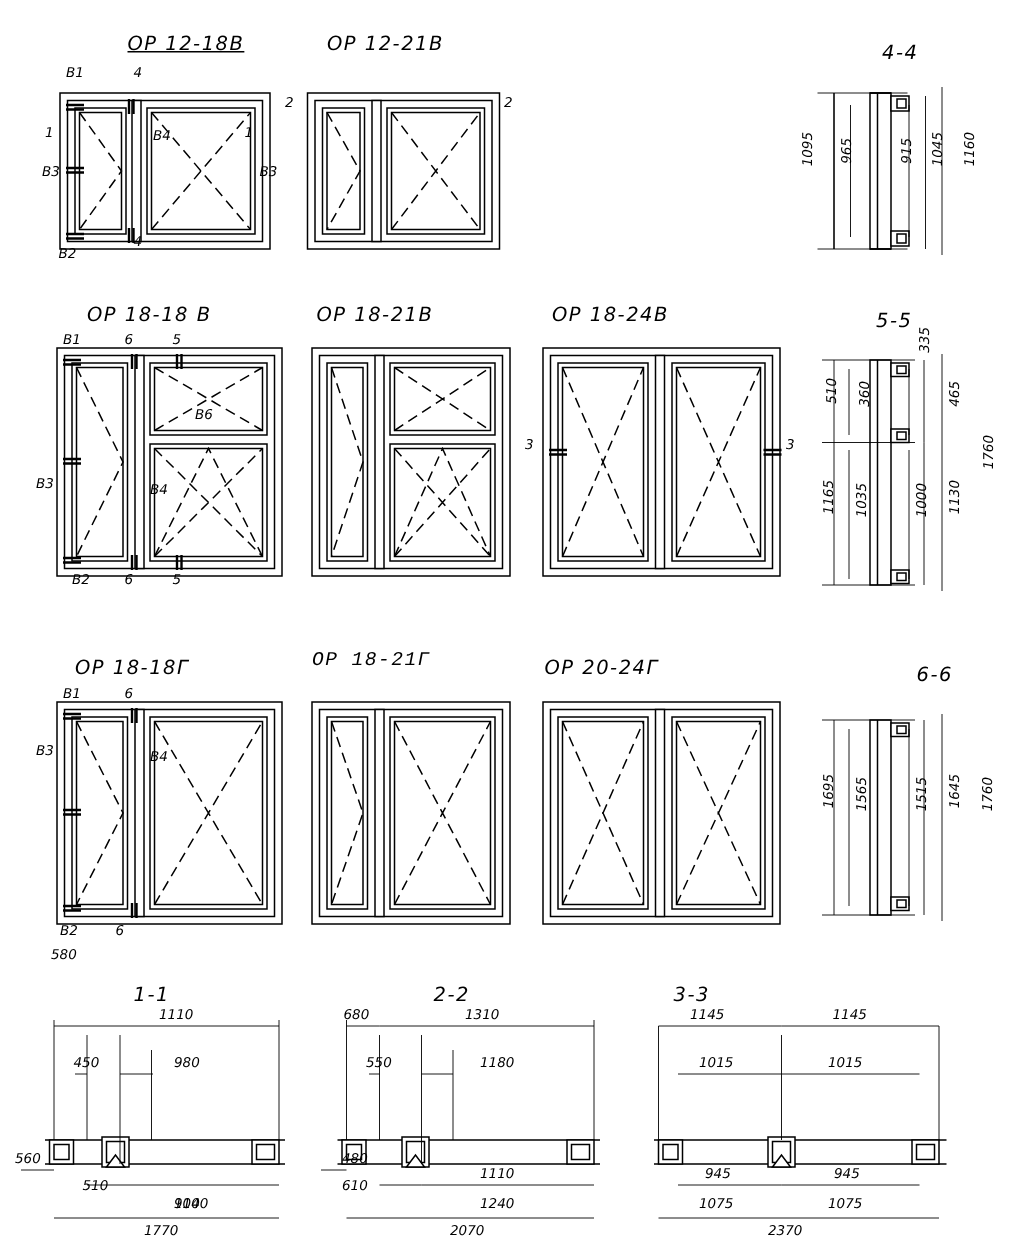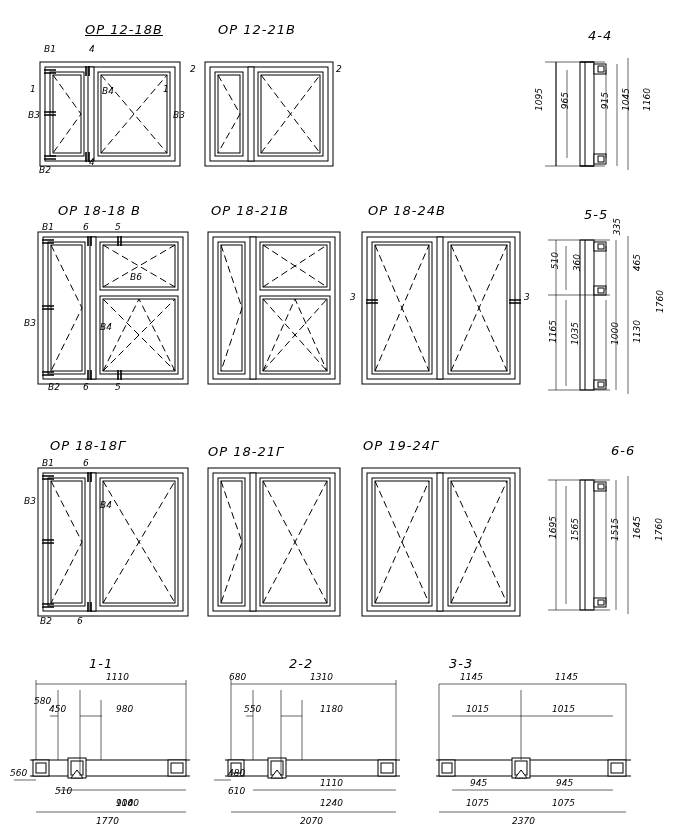--- a/index.html
+++ b/index.html
@@ -327,42 +327,42 @@
 <div class="lbl dim v" style="left:550px;top:252px;">510</div>
 <div class="lbl dim v" style="left:572px;top:254px;">360</div>
 <div class="lbl dim v" style="left:632px;top:254px;">465</div>
 <div class="lbl dim v" style="left:548px;top:320px;">1165</div>
 <div class="lbl dim v" style="left:570px;top:322px;">1035</div>
 <div class="lbl dim v" style="left:610px;top:322px;">1000</div>
 <div class="lbl dim v" style="left:632px;top:320px;">1130</div>
 <div class="lbl dim v" style="left:655px;top:290px;">1760</div>
 
 <div class="lbl title" style="left:50px;top:438px;">ОР 18-18Г</div>
-<div class="lbl title" style="left:208px;top:444px;">ОР 18-21Г</div>
-<div class="lbl title" style="left:363px;top:438px;">ОР 19-24Г</div>
+<div class="lbl title" style="left:208px;top:432px;font-family:Liberation Mono, monospace;">ОР 18-21Г</div>
+<div class="lbl title" style="left:363px;top:438px;">ОР 20-24Г</div>
 <div class="lbl title" style="left:611px;top:443px;">6-6</div>
 
 <div class="lbl tag" style="left:42px;top:458px;">В1</div>
 <div class="lbl tag" style="left:83px;top:458px;">6</div>
 <div class="lbl tag" style="left:24px;top:496px;">В3</div>
 <div class="lbl tag" style="left:100px;top:500px;">В4</div>
 <div class="lbl tag" style="left:40px;top:616px;">В2</div>
 <div class="lbl tag" style="left:77px;top:616px;">6</div>
 
 <div class="lbl dim v" style="left:548px;top:516px;">1695</div>
 <div class="lbl dim v" style="left:570px;top:518px;">1565</div>
 <div class="lbl dim v" style="left:610px;top:518px;">1515</div>
 <div class="lbl dim v" style="left:632px;top:516px;">1645</div>
 <div class="lbl dim v" style="left:654px;top:518px;">1760</div>
 
 <div class="lbl title" style="left:89px;top:656px;">1-1</div>
 <div class="lbl title" style="left:289px;top:656px;">2-2</div>
 <div class="lbl title" style="left:449px;top:656px;">3-3</div>
 
-<div class="lbl dim" style="left:34px;top:696px;">580</div>
+<div class="lbl dim" style="left:34px;top:632px;">580</div>
 <div class="lbl dim" style="left:106px;top:672px;">1110</div>
 <div class="lbl dim" style="left:49px;top:704px;">450</div>
 <div class="lbl dim" style="left:116px;top:704px;">980</div>
 <div class="lbl dim" style="left:10px;top:768px;">560</div>
 <div class="lbl dim" style="left:116px;top:778px;margin-top:20px;">910</div>
 <div class="lbl dim" style="left:55px;top:786px;">510</div>
 <div class="lbl dim" style="left:116px;top:798px;">1040</div>
 <div class="lbl dim" style="left:96px;top:816px;">1770</div>
 
 <div class="lbl dim" style="left:229px;top:672px;">680</div>

